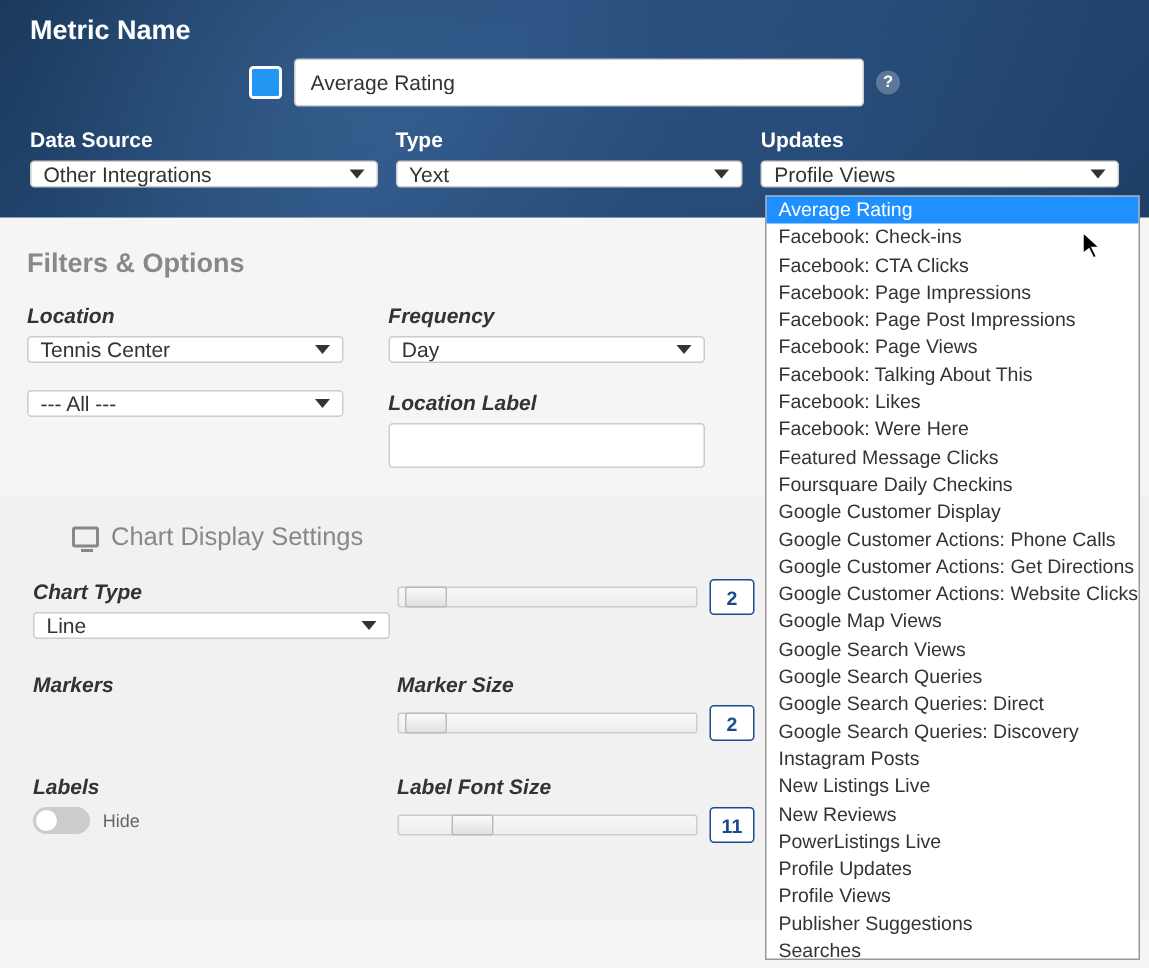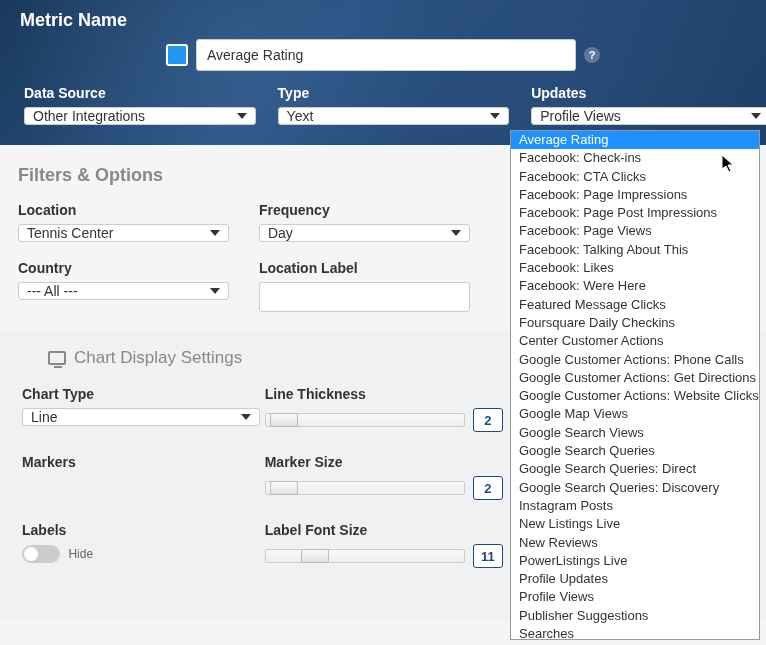--- a/index.html
+++ b/index.html
@@ -6,33 +6,33 @@
   body { width: 766px; height: 645px; overflow: hidden; position: relative; background: #f5f5f5; }
   .header { background: linear-gradient(135deg, #1a3a5c 0%, #2a5080 40%, #1e3f66 100%); padding: 10px 20px 20px; position: relative; }
   .header::before { content:""; position:absolute; inset:0; background: radial-gradient(circle at 30% 40%, rgba(80,130,180,0.3) 0%, transparent 40%), radial-gradient(circle at 70% 60%, rgba(50,90,140,0.3) 0%, transparent 40%); pointer-events:none; }
   .header > * { position: relative; }
   .title-row { margin-bottom:8px; }
   .title-row h2 { color:#fff; font-weight:bold; font-size:18px; }
   .name-row { display:flex; justify-content:center; align-items:center; gap:8px; margin-bottom:14px; }
   .color-swatch { width:22px; height:22px; background:#2196f3; border:2px solid #fff; border-radius:3px; }
   .name-input { width:380px; height:32px; border:1px solid #ccc; border-radius:3px; padding:0 10px; font-size:14px; color:#333; }
   .help-icon { width:16px; height:16px; border-radius:50%; background:rgba(255,255,255,0.25); color:#fff; font-size:11px; display:flex; align-items:center; justify-content:center; font-weight:bold; }
-  .top-row { display:flex; gap:14px; }
+  .top-row { display:flex; gap:4px;justify-content:center; }
   .top-col { flex:1; padding:0 4px; }
   .top-col.ds { flex:0 0 33%; }
   .top-col.tp { flex:0 0 33%; }
   .top-col.mt { flex:0 0 34%; }
   .field-label-w { color:#fff; font-weight:bold; font-size:14px; margin-bottom:6px; display:block; }
   .dropdown { width:100%; height:18px; background:#fff; border:1px solid #ccc; border-radius:3px; padding:0 8px; display:flex; align-items:center; justify-content:space-between; color:#333; font-size:14px; cursor:pointer; position:relative; }
   .dropdown .caret { width:0; height:0; border-left:5px solid transparent; border-right:5px solid transparent; border-top:6px solid #333; }
   .body-area { padding:20px 18px 10px; }
   .section-title { color:#888; font-size:18px; font-weight:600; margin-bottom:16px; }
   .filters-row { display:flex; gap:0; margin-bottom:18px; }
   .fcol { flex:0 0 33%; padding-right:30px; }
-  .field-label { color:#333; font-weight:bold; font-size:14px; margin-bottom:6px; display:block; }
+  .field-label { color:#333; font-weight:bold; font-size:14px; margin-bottom:6px; display:block;font-style:italic; }
   .text-input { width:100%; height:30px; border:1px solid #ccc; border-radius:3px; padding:0 8px; font-size:14px; color:#333; background:#fff; }
   .chart-panel { background:#f1f1f1; margin:0 -18px; padding:18px 22px 30px; }
   .chart-head { display:flex; align-items:center; gap:8px; color:#888; font-size:17px; font-weight:500; margin-bottom:18px;padding-left:26px; }
   .monitor-icon { width:18px; height:14px; border:2px solid #888; border-radius:2px; position:relative; display:inline-block; }
   .monitor-icon::after { content:""; position:absolute; bottom:-5px; left:4px; width:8px; height:2px; background:#888; }
   .chart-row { margin-bottom:22px; }
   .ccol { display:inline-block; vertical-align:top; }
   .ccol.left { width:33%; }
   .ccol.right { width:33%; }
   .slider-wrap { display:flex; align-items:center; gap:8px; }
@@ -102,21 +102,20 @@
     <div class="fcol">
       <span class="field-label">Frequency</span>
       <div class="dropdown">
         <span>Day</span>
         <span class="caret"></span>
       </div>
     </div>
   </div>
   <div class="filters-row">
     <div class="fcol">
-      <span class="field-label">Country</span>
       <div class="dropdown">
         <span>--- All ---</span>
         <span class="caret"></span>
       </div>
     </div>
     <div class="fcol">
       <span class="field-label">Location Label</span>
       <input class="text-input" value="" style="">
     </div>
   </div>
@@ -129,21 +128,20 @@
 
     <div class="chart-row">
       <div class="ccol left">
         <span class="field-label">Chart Type</span>
         <div class="dropdown">
           <span>Line</span>
           <span class="caret"></span>
         </div>
       </div>
       <div class="ccol right">
-        <span class="field-label">Line Thickness</span>
         <div class="slider-wrap">
           <div class="slider-track">
               <div class="slider-thumb"></div>
             </div>
           <div class="slider-val">2</div>
         </div>
       </div>
     </div>
 
     <div class="chart-row">
@@ -188,21 +186,21 @@
     <div class="dd-item">Facebook: Check-ins</div>
     <div class="dd-item">Facebook: CTA Clicks</div>
     <div class="dd-item">Facebook: Page Impressions</div>
     <div class="dd-item">Facebook: Page Post Impressions</div>
     <div class="dd-item">Facebook: Page Views</div>
     <div class="dd-item">Facebook: Talking About This</div>
     <div class="dd-item">Facebook: Likes</div>
     <div class="dd-item">Facebook: Were Here</div>
     <div class="dd-item">Featured Message Clicks</div>
     <div class="dd-item">Foursquare Daily Checkins</div>
-    <div class="dd-item">Center Customer Actions</div>
+    <div class="dd-item">Google Customer Display</div>
     <div class="dd-item">Google Customer Actions: Phone Calls</div>
     <div class="dd-item">Google Customer Actions: Get Directions</div>
     <div class="dd-item">Google Customer Actions: Website Clicks</div>
     <div class="dd-item">Google Map Views</div>
     <div class="dd-item">Google Search Views</div>
     <div class="dd-item">Google Search Queries</div>
     <div class="dd-item">Google Search Queries: Direct</div>
     <div class="dd-item">Google Search Queries: Discovery</div>
     <div class="dd-item">Instagram Posts</div>
     <div class="dd-item">New Listings Live</div>

